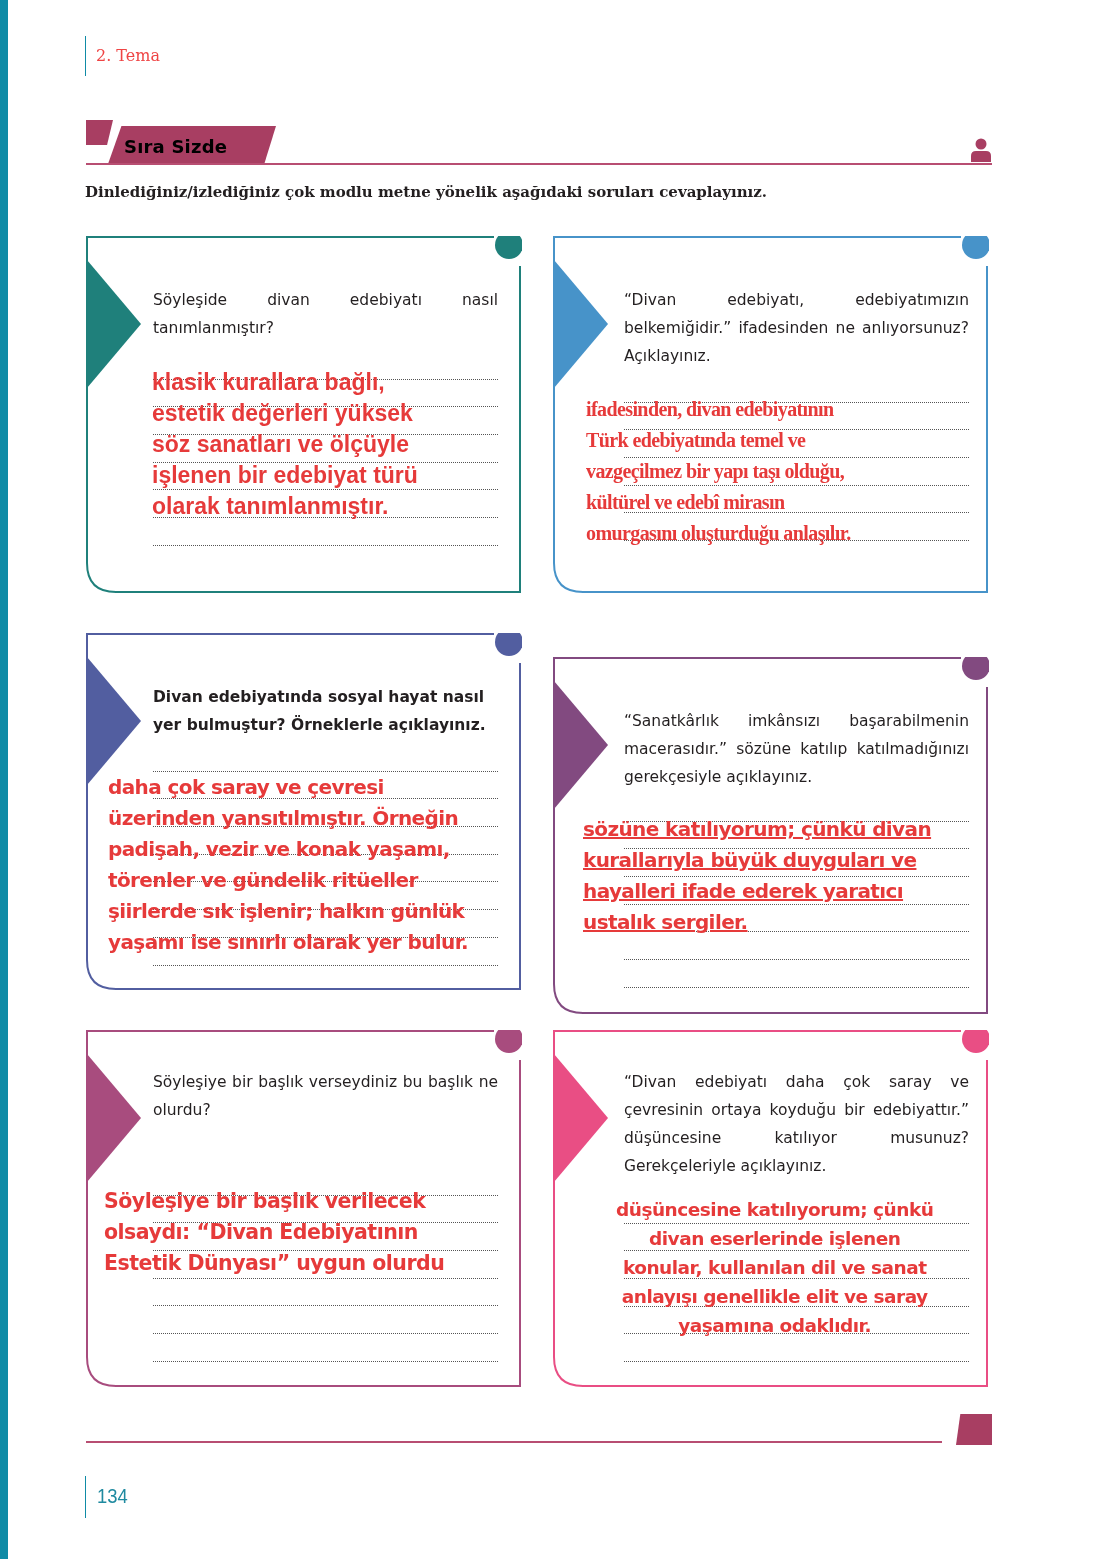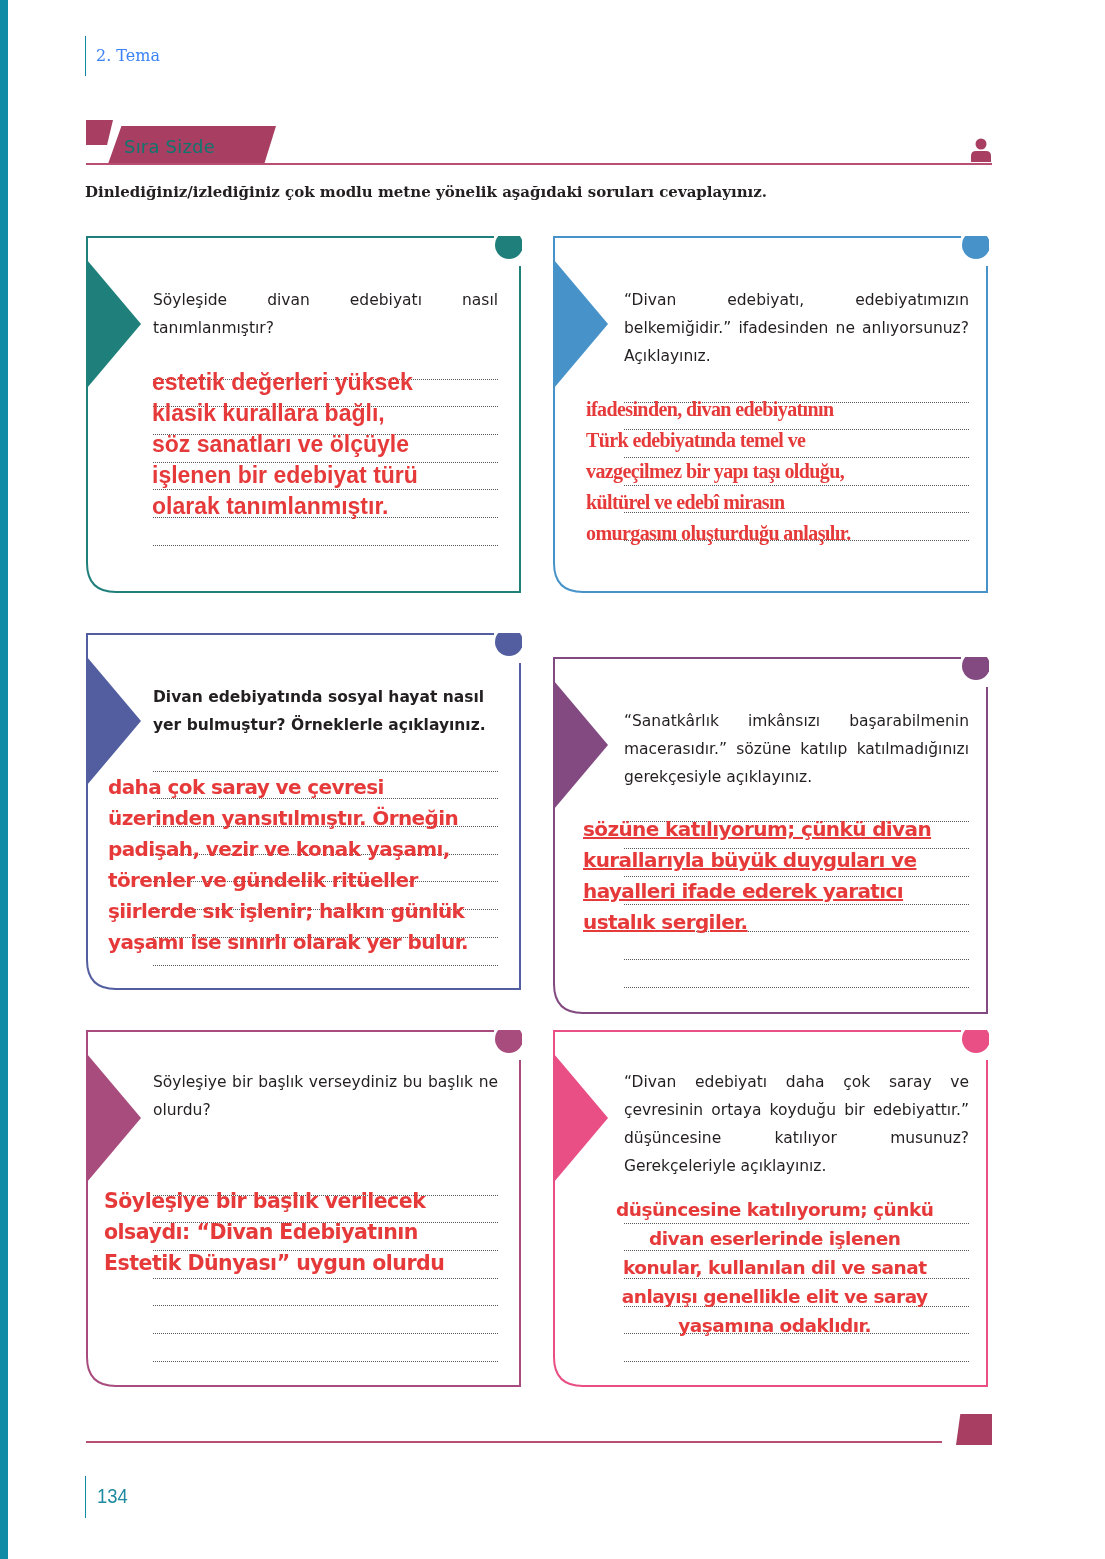--- a/index.html
+++ b/index.html
@@ -2,25 +2,25 @@
 <html><head>
 <meta charset="utf-8">
 <style>
   * { box-sizing: border-box; margin: 0; padding: 0; }
   html, body { width: 1105px; height: 1559px; background: #ffffff; overflow: hidden; }
   body { position: relative; font-family: "DejaVu Sans", sans-serif; color: #231f20; }
 
   .left-bar { position: absolute; left: 0; top: 0; width: 8px; height: 1559px; background: #0f8ba6; }
 
   .header-rule { position: absolute; left: 85px; top: 36px; width: 1px; height: 40px; background: #0f8ba6; }
-  .header-title { position: absolute; left: 96px; top: 46px; font-family: "DejaVu Serif", serif; font-size: 16px; color: #3b82f6; }
+  .header-title { position: absolute; left: 96px; top: 46px; font-family: "DejaVu Serif", serif; font-size: 16px; color: #ef4444; }
 
   .sira-square { position: absolute; left: 86px; top: 120px; width: 27px; height: 25px; background: #a83e62; clip-path: polygon(0 0, 100% 0, 78% 100%, 0 100%); }
   .sira-banner { position: absolute; left: 108px; top: 126px; width: 168px; height: 38px; background: #a83e62; clip-path: polygon(8% 0, 100% 0, 93% 100%, 0 100%); }
-  .sira-label { position: absolute; left: 124px; top: 136px; font-family: "DejaVu Sans", sans-serif; font-weight: normal; font-size: 18px; color: #0f766e; letter-spacing: 0.2px; }
+  .sira-label { position: absolute; left: 124px; top: 136px; font-family: "DejaVu Sans", sans-serif; font-weight: bold; font-size: 18px; color: #000000; letter-spacing: 0.2px; }
   .sira-line { position: absolute; left: 86px; top: 163px; width: 906px; height: 2px; background: #b84e72; }
   .person-icon { position: absolute; left: 970px; top: 138px; width: 22px; height: 24px; }
 
   .instructions { position: absolute; left: 85px; top: 183px; font-family: "DejaVu Serif", serif; font-weight: bold; font-size: 15px; color: #231f20; }
 
   .card { position: absolute; width: 436px; height: 358px; padding-left: 20px; }
   .card-frame { position: absolute; left: 0; top: 0; width: 100%; height: 100%; }
   .card-triangle { position: absolute; left: 1px; top: 24px; width: 54px; height: 128px; clip-path: polygon(0 0, 100% 50%, 0 100%); }
   .card-question { position: absolute; left: 67px; top: 50px; width: 345px; font-family: "DejaVu Sans", sans-serif; font-size: 15.5px; line-height: 28px; color: #231f20; text-align: justify; }
   .card-lines { position: absolute; left: 67px; width: 345px; }
@@ -61,22 +61,22 @@
   <div class="card-lines" style="top:116px;">
     <div class="dotline"></div>
       <div class="dotline"></div>
       <div class="dotline"></div>
       <div class="dotline"></div>
       <div class="dotline"></div>
       <div class="dotline"></div>
       <div class="dotline"></div>
   </div>
   <div class="card-answer" style="left:66px; top:131px; font-size:23px;">
+    <div>klasik kurallara bağlı,</div>
     <div>estetik değerleri yüksek</div>
-    <div>klasik kurallara bağlı,</div>
     <div>söz sanatları ve ölçüyle</div>
     <div>işlenen bir edebiyat türü</div>
     <div>olarak tanımlanmıştır.</div>
   </div>
 </div>
 
 <div class="card" id="card1" style="left:553px; top:236px;">
   <svg class="card-frame" viewBox="0 0 436 358">
     <path d="M408 1 H1 V327 Q1 356 30 356 H434 V30" fill="none" stroke="#4793c9" stroke-width="2"></path>
     <circle cx="423" cy="9" r="14" fill="#4793c9"></circle>

